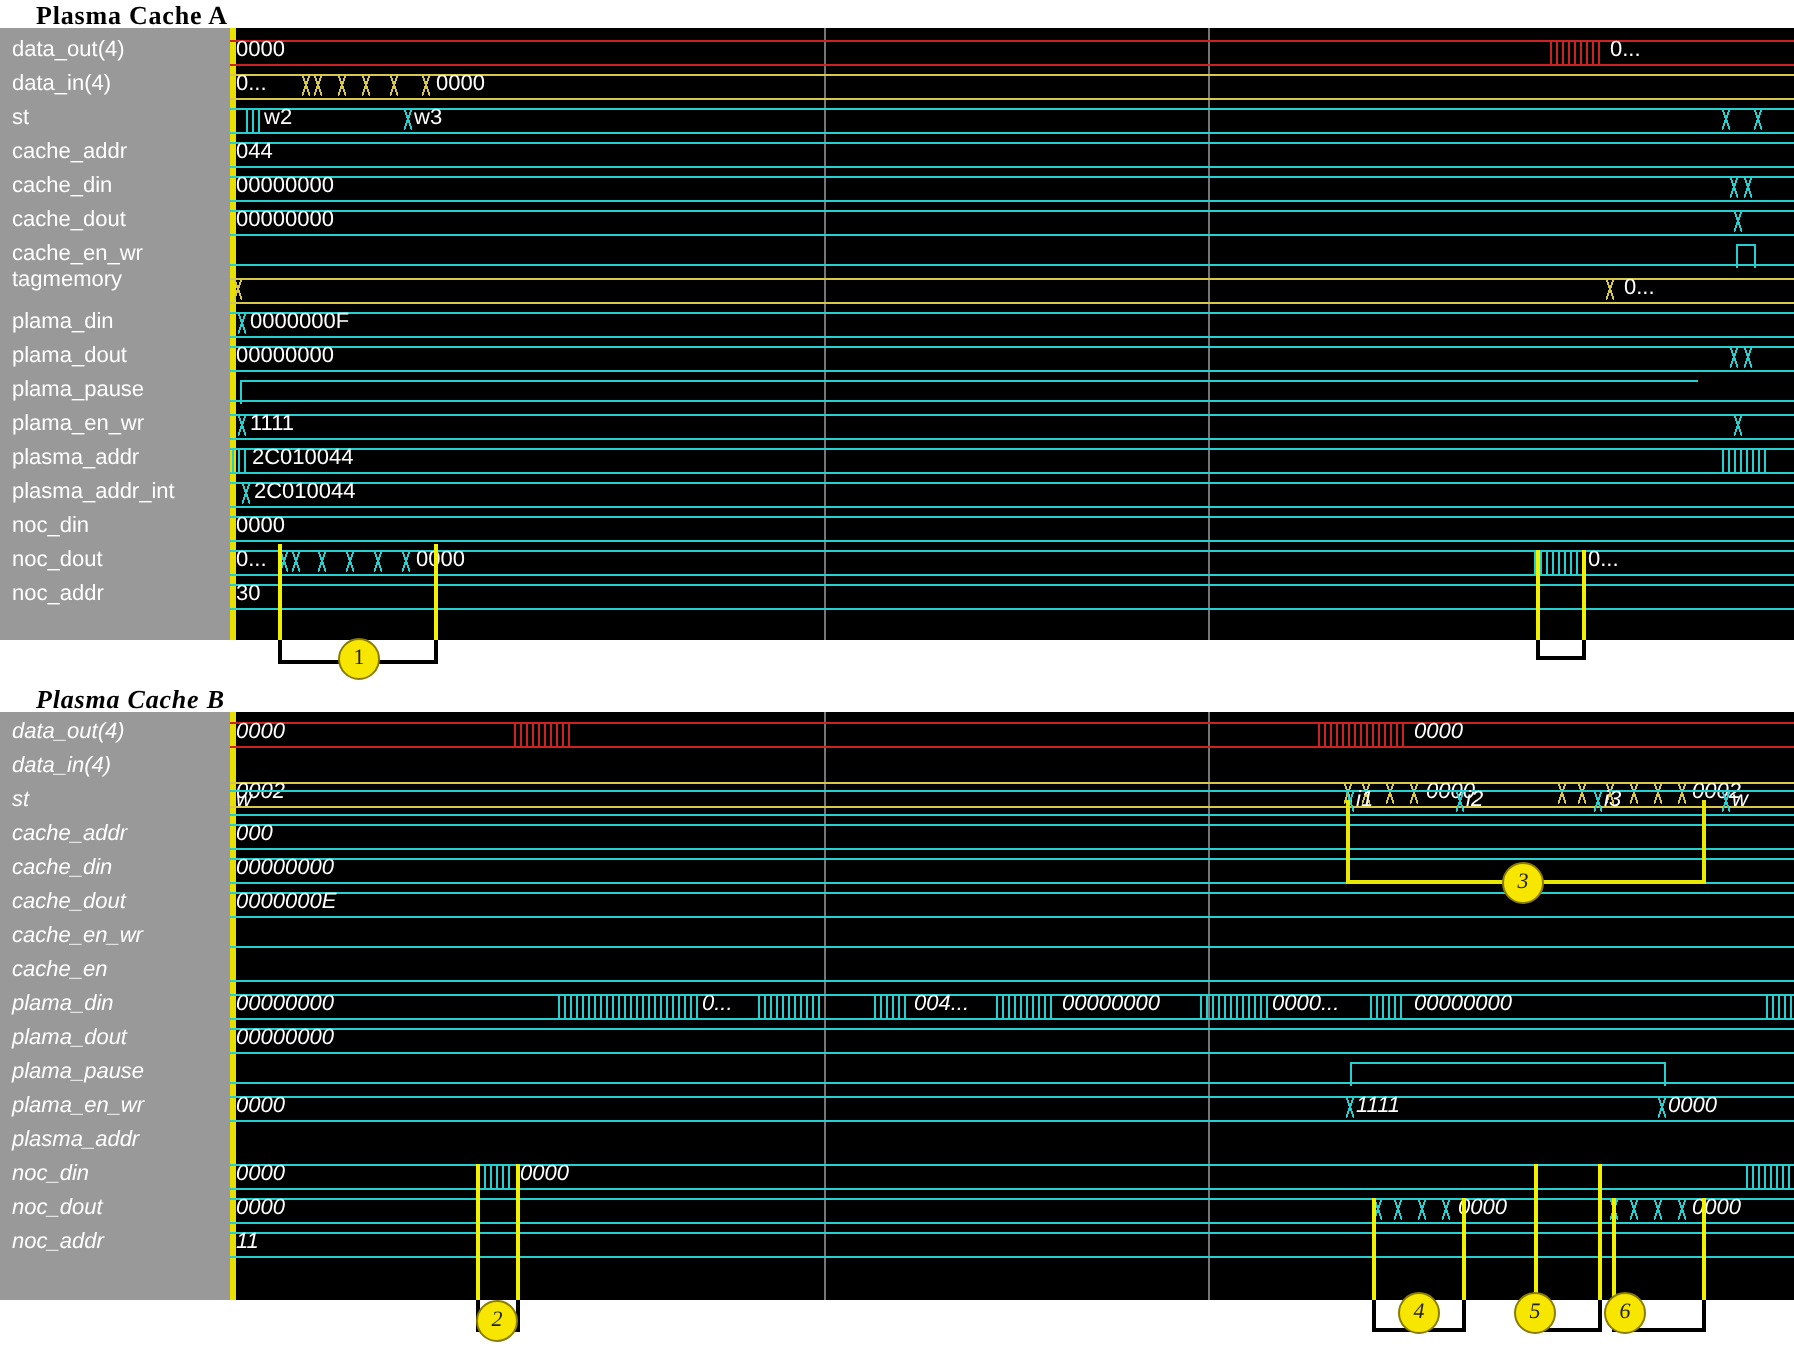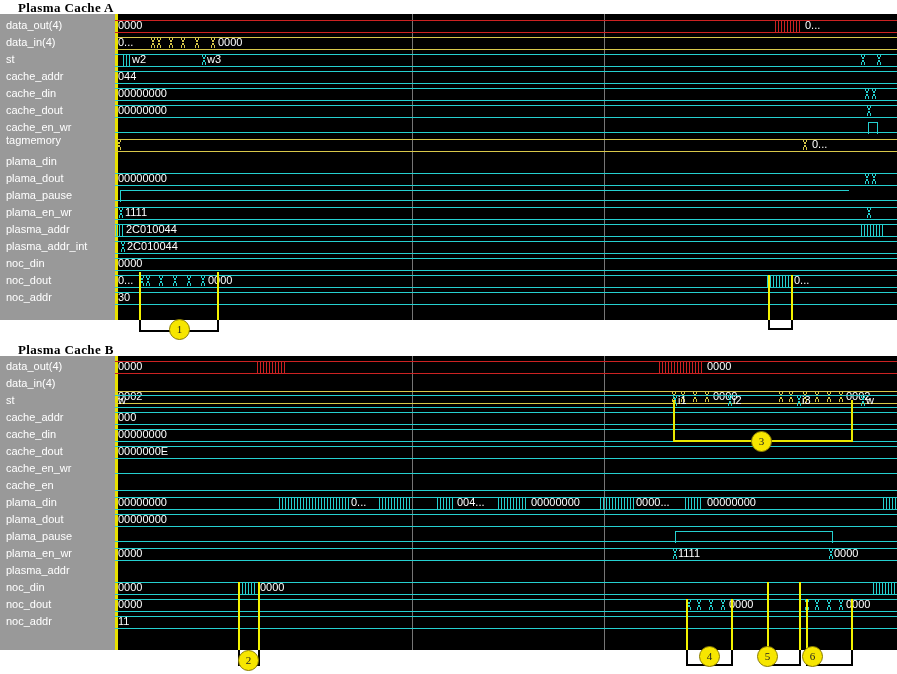--- a/index.html
+++ b/index.html
@@ -1,21 +1,21 @@
 <!DOCTYPE html>
 <html><head>
 <meta charset="utf-8">
 <style>
   html,body{margin:0;padding:0;background:#ffffff;}
   body{width:897px;height:674px;position:relative;overflow:hidden;
        font-family:"Liberation Sans",sans-serif;}
 
   .panel{position:absolute;left:0;width:897px;}
   #panelA{top:0;height:334px;}
-  #panelB{top:334px;height:340px;}
+  #panelB{top:334px;height:340px;font-style:italic;}
 
   .panel-title{
     position:absolute;left:18px;top:0;height:16px;line-height:16px;
     font-family:"Liberation Serif",serif;font-weight:bold;font-size:13px;
     color:#000;letter-spacing:.4px;white-space:nowrap;
   }
 
   .wavebox{position:absolute;left:0;right:0;}
   .names{position:absolute;left:0;top:0;width:115px;bottom:0;
          background:#999999;}
@@ -161,20 +161,25 @@
         <div class="lvl" style="left:753px;width:8px"></div>
       </div>
 
       <div class="row" style="top:122px">
         <div class="busline yel"></div>
         <div class="xtick yel" style="left:2px"></div>
         <div class="xtick yel" style="left:688px"></div>
         <div class="val" style="left:697px">0...</div>
       </div>
 
+      <div class="row" style="top:139px">
+        <div class="busline"></div>
+        <div class="xtick" style="left:4px"></div>
+        <div class="val" style="left:10px">0000000F</div>
+      </div>
 
       <div class="row" style="top:156px">
         <div class="busline"></div>
         <div class="xtick" style="left:750px"></div>
           <div class="xtick" style="left:757px"></div>
         <div class="val" style="left:3px">00000000</div>
       </div>
 
       <div class="row" style="top:173px">
         <div class="lowline"></div>

